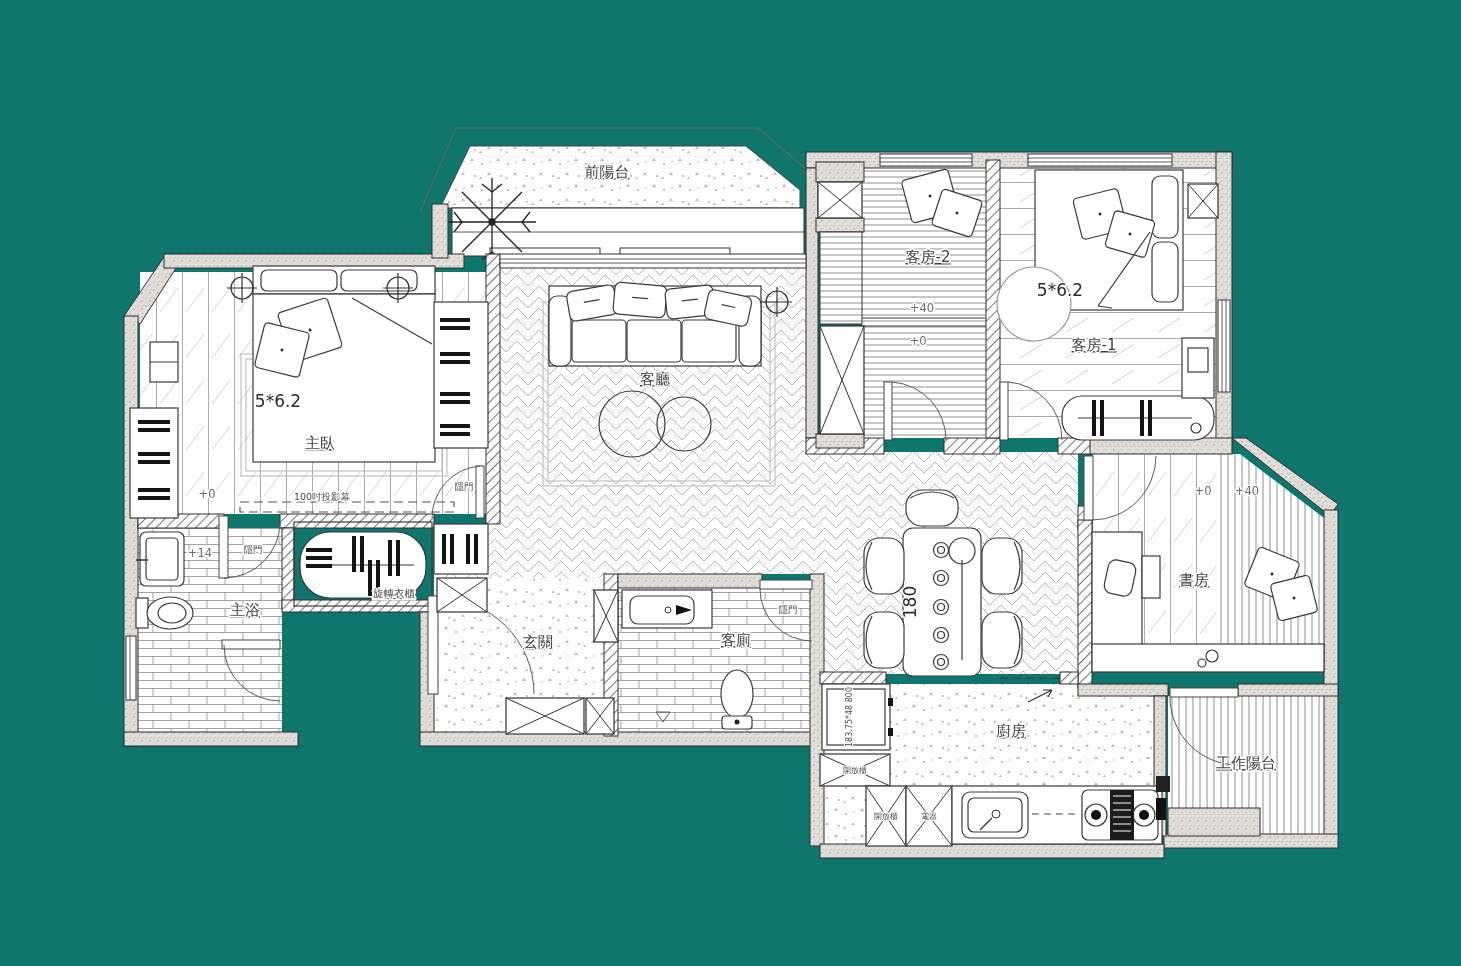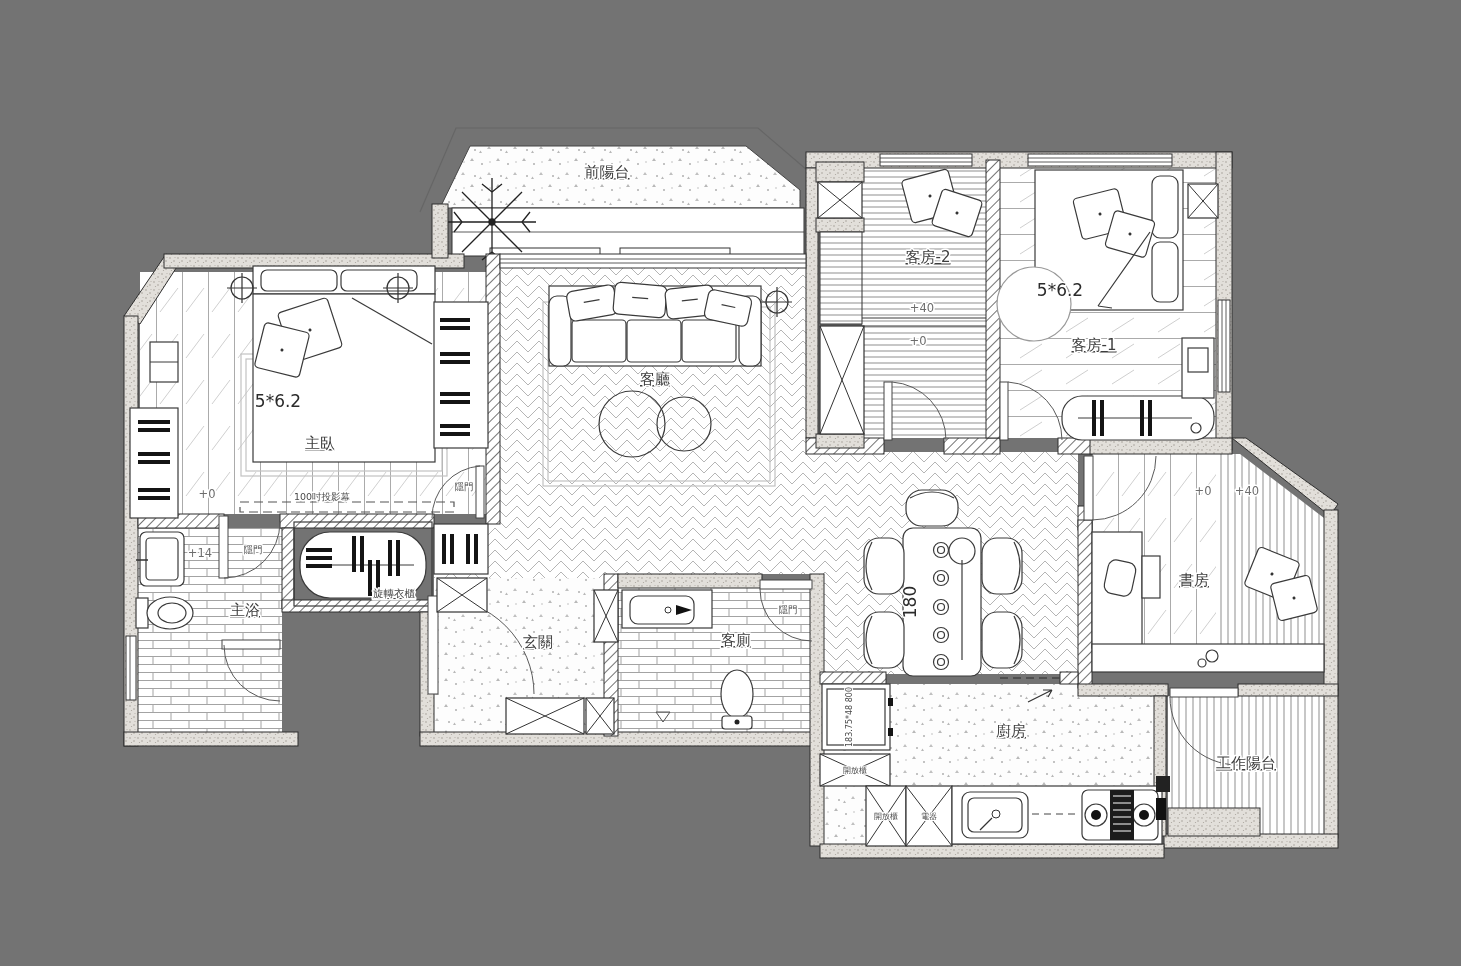--- a/index.html
+++ b/index.html
@@ -1,16 +1,16 @@
 <!DOCTYPE html>
 <html><head>
 <meta charset="utf-8">
 <style>
   html,body{margin:0;padding:0;background:#fff;}
-  .canvas{position:relative;width:1461px;height:966px;background:#737373;overflow:hidden;
+  .canvas{position:relative;width:1461px;height:966px;background:#0f766e;overflow:hidden;
           font-family:"DejaVu Sans",sans-serif;}
   svg{position:absolute;left:0;top:0;}
   .wl{stroke:#2e2e2e;stroke-width:1;}
   .thin{fill:none;stroke:#666;stroke-width:1.2;}
   .fur{fill:#fff;stroke:#3a3a3a;stroke-width:1.2;}
   .fur2{fill:none;stroke:#3a3a3a;stroke-width:1.2;}
   .lite{fill:none;stroke:#c2c2c2;stroke-width:1.2;}
   .arc{fill:none;stroke:#5a5a5a;stroke-width:1;}
   .leaf{fill:#fff;stroke:#444;stroke-width:1;}
   .bar{fill:#141414;}

